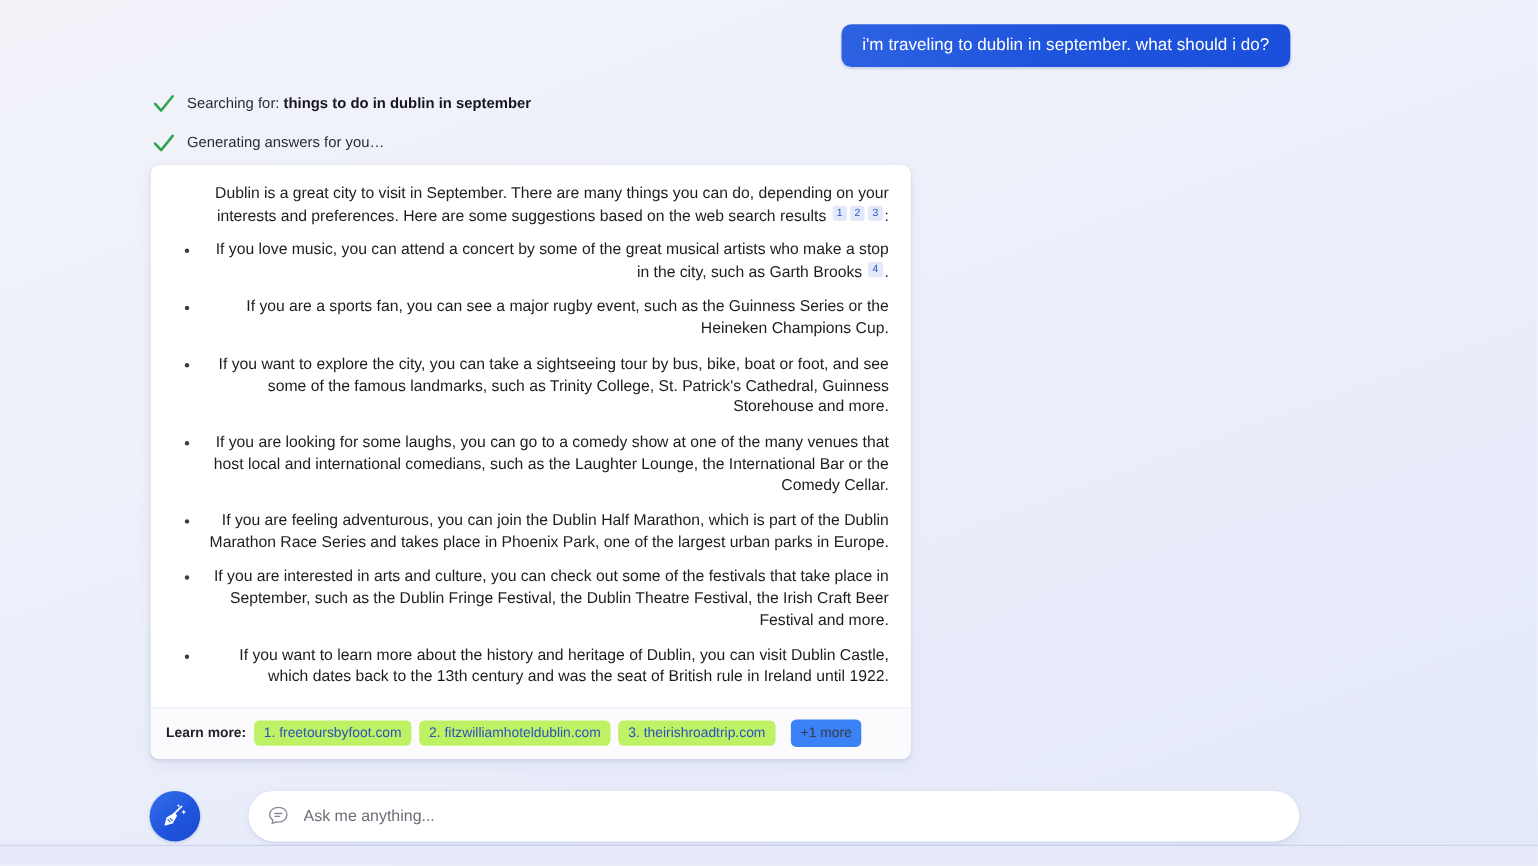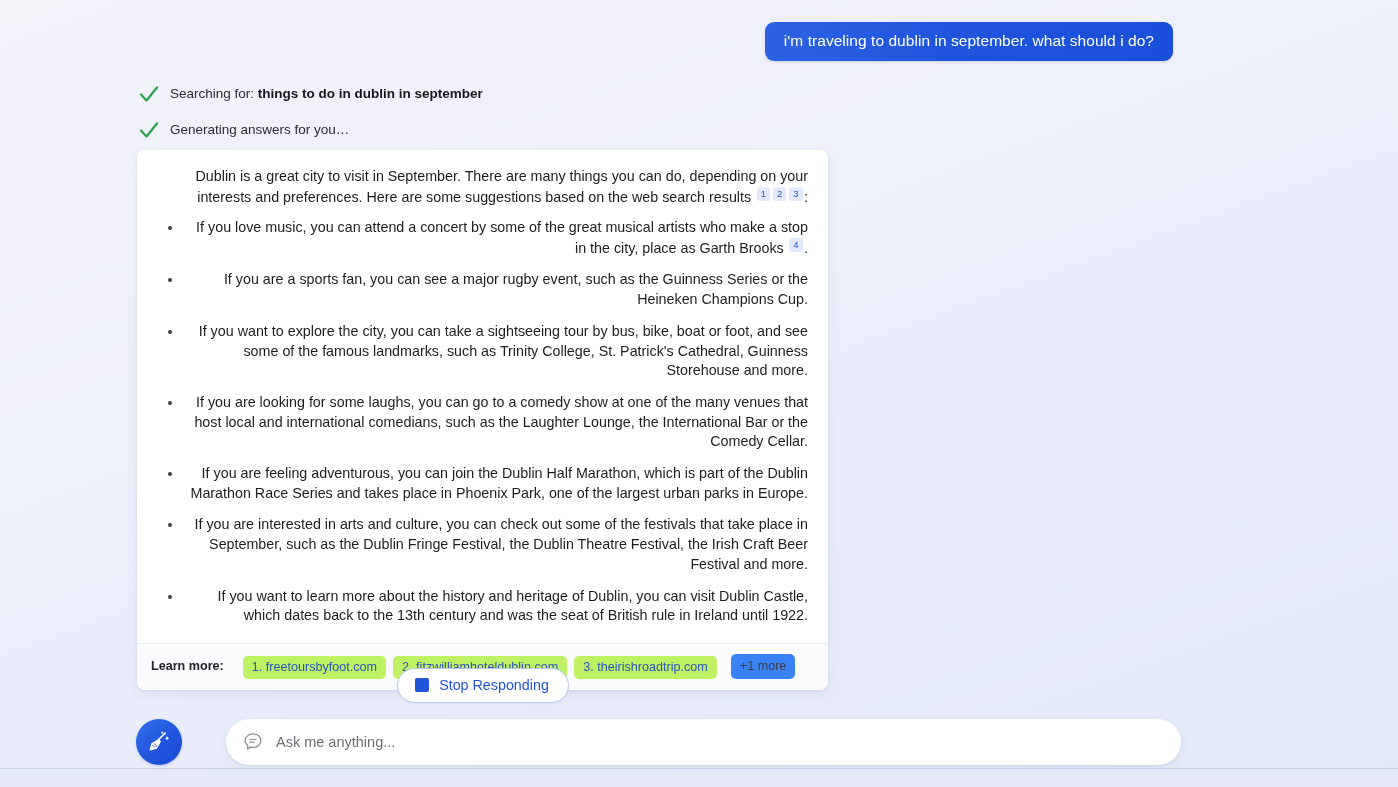--- a/index.html
+++ b/index.html
@@ -137,21 +137,21 @@
     padding: 10px 14px 11px 14px;
     display: flex;
     align-items: center;
     flex-wrap: wrap;
     gap: 7px;
   }
   .learn-label {
     font-size: 12.6px;
     font-weight: 700;
     color: #22222a;
-    margin-right: 12px;
+    margin-right: 0;
   }
   .source-chip {
     background: #bef264;
     color: #2b53bd;
     font-size: 12.6px;
     line-height: 16px;
     border-radius: 5px;
     padding: 4px 9px 5px 9px;
     cursor: pointer;
     white-space: nowrap;
@@ -288,43 +288,37 @@
       <div class="status-text">Generating answers for you…</div>
     </div>
   </div>
 
   <div class="answer-card">
     <div class="answer-body">
       <p class="answer-p">
         <span>Dublin is a great city to visit in September. There are many things you can do, depending on your interests and preferences. Here are some suggestions based on the web search results </span><span id="intro-cites"><span class="cite">1</span><span class="cite">2</span><span class="cite">3</span></span><span>:</span>
       </p>
       <ul class="bullets" id="bullet-list">
-          <li><span>If you love music, you can attend a concert by some of the great musical artists who make a stop in the city, place as Garth Brooks </span><span class="cite">4</span><span>.</span></li>
+          <li><span>If you love music, you can attend a concert by some of the great musical artists who make a stop in the city, such as Garth Brooks </span><span class="cite">4</span><span>.</span></li>
           <li><span>If you are a sports fan, you can see a major rugby event, such as the Guinness Series or the Heineken Champions Cup.</span></li>
           <li><span>If you want to explore the city, you can take a sightseeing tour by bus, bike, boat or foot, and see some of the famous landmarks, such as Trinity College, St. Patrick's Cathedral, Guinness Storehouse and more.</span></li>
           <li><span>If you are looking for some laughs, you can go to a comedy show at one of the many venues that host local and international comedians, such as the Laughter Lounge, the International Bar or the Comedy Cellar.</span></li>
           <li><span>If you are feeling adventurous, you can join the Dublin Half Marathon, which is part of the Dublin Marathon Race Series and takes place in Phoenix Park, one of the largest urban parks in Europe.</span></li>
           <li><span>If you are interested in arts and culture, you can check out some of the festivals that take place in September, such as the Dublin Fringe Festival, the Dublin Theatre Festival, the Irish Craft Beer Festival and more.</span></li>
           <li><span>If you want to learn more about the history and heritage of Dublin, you can visit Dublin Castle, which dates back to the 13th century and was the seat of British rule in Ireland until 1922.</span></li>
         </ul>
     </div>
 
     <div class="learn-more">
       <span class="learn-label">Learn more:</span>
       <span id="source-chips"><span class="source-chip" style="margin-right: 7px;">1. freetoursbyfoot.com</span><span class="source-chip" style="margin-right: 7px;">2. fitzwilliamhoteldublin.com</span><span class="source-chip" style="margin-right: 7px;">3. theirishroadtrip.com</span></span>
       <span class="source-chip more">+1 more</span>
     </div>
   </div>
 
-  <div class="stop-wrap">
-    <button class="stop-btn">
-      <span class="stop-square"></span>
-      <span>Stop Responding</span>
-    </button>
-  </div>
 
   <div class="composer">
     <div class="avatar">
       <svg width="30" height="30" viewBox="0 0 32 32">
         <g fill="none" stroke="#ffffff" stroke-width="1.7" stroke-linecap="round" stroke-linejoin="round">
           <path d="M22.5 6.5 L13.5 15.5"></path>
           <path d="M15.5 13.5 L8.5 17.5 L6.5 24.5 L13.5 22.5 L17.5 15.5 Z" fill="#ffffff" stroke="#ffffff" stroke-width="1.2"></path>
           <path d="M9.2 19.4 L11.4 21.6" stroke="#1f55dc" stroke-width="1"></path>
           <path d="M11.3 18.2 L13.6 20.4" stroke="#1f55dc" stroke-width="1"></path>
         </g>

